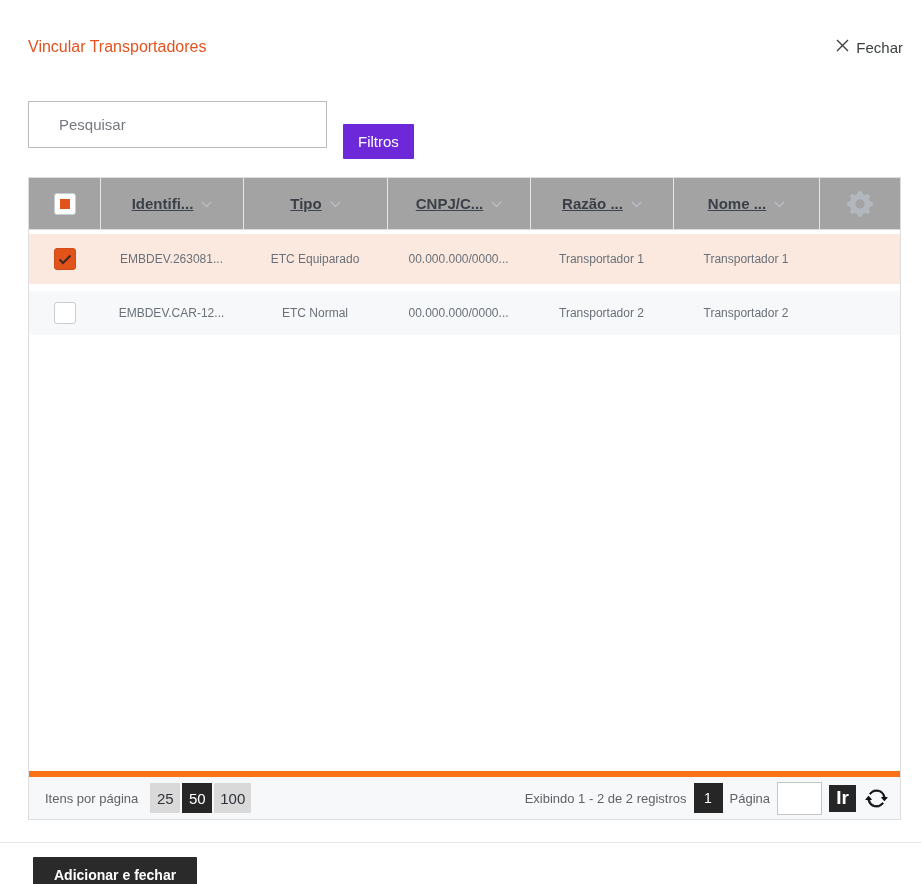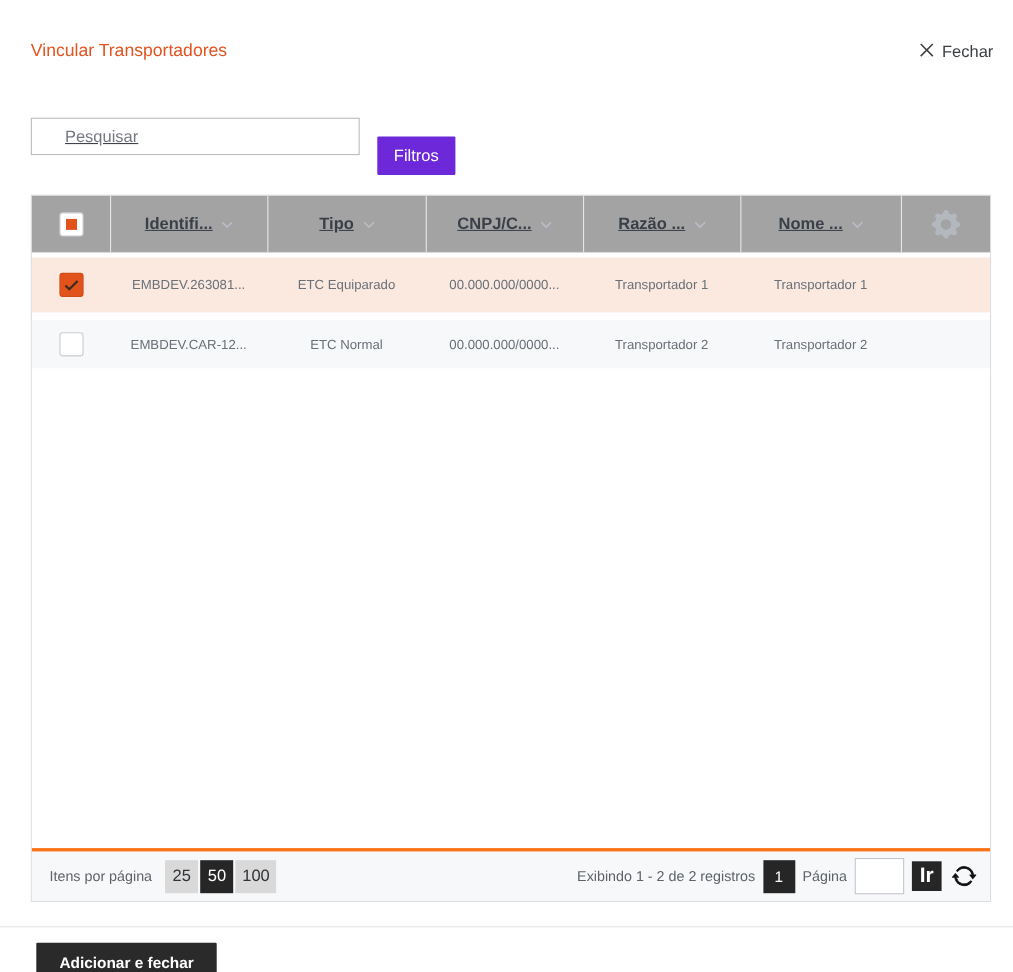--- a/index.html
+++ b/index.html
@@ -19,24 +19,23 @@
   .modal-title { color:#e2531f; font-size:16px; font-weight:400; }
   .close-btn {
     display:flex; align-items:flex-start; gap:7px;
     font-size:15px; color:#3c4043; cursor:pointer; background:none; border:none;
     font-family:inherit;
   }
 
   
   .toolbar { display:flex; align-items:center; margin:33px 0 0 28px; }
   .search-input {
-    width:299px; height:34px; border:1px solid #b9bcc1; background:#fff;
+    width:299px; height:47px; border:1px solid #b9bcc1; background:#fff;
     font-size:15px; padding:0 10px 0 30px; color:#3f444c; outline:none;
     font-family:inherit;
-    text-decoration:underline;
   }
   .search-input::placeholder { color:#75797f; }
   .filters-btn {
     margin-left:16px; height:35px; padding:0 15px;
     background:#6d28d9; color:#fff; border:none; font-size:15px;
     font-family:inherit; cursor:pointer; border-radius:1px;margin-top:35px;
   }
 
   
   .table-wrap {
@@ -75,21 +74,21 @@
   }
   .checkbox.indeterminate .inner-square { width:10px; height:10px; background:#e2521b; }
   .checkbox.checked { background:#e2521b; border-color:#d14d18; }
 
   
   .gear-icon svg { display:block; }
   .chevron-icon { display:inline-flex; margin-top:2px; }
 
   
   .tfoot {
-    flex:none; height:48px; background:#f7f8f9; border-top:3px solid #f97316;
+    flex:none; height:48px; background:#f7f8f9; border-top:6px solid #f97316;
     display:flex; align-items:center; padding:0 12px 0 16px; gap:8px;
   }
   .items-label { font-size:13px; color:#5f6368; margin-right:4px; }
   .size-group { display:flex; gap:2px; }
   .size-btn {
     min-width:30px; height:30px; padding:0 6px; border:none; cursor:pointer;
     background:#d9d9d9; color:#303338; font-size:15px; font-family:inherit;
     display:flex; align-items:center; justify-content:center;
   }
   .size-btn.active { background:#262626; color:#fff; }

